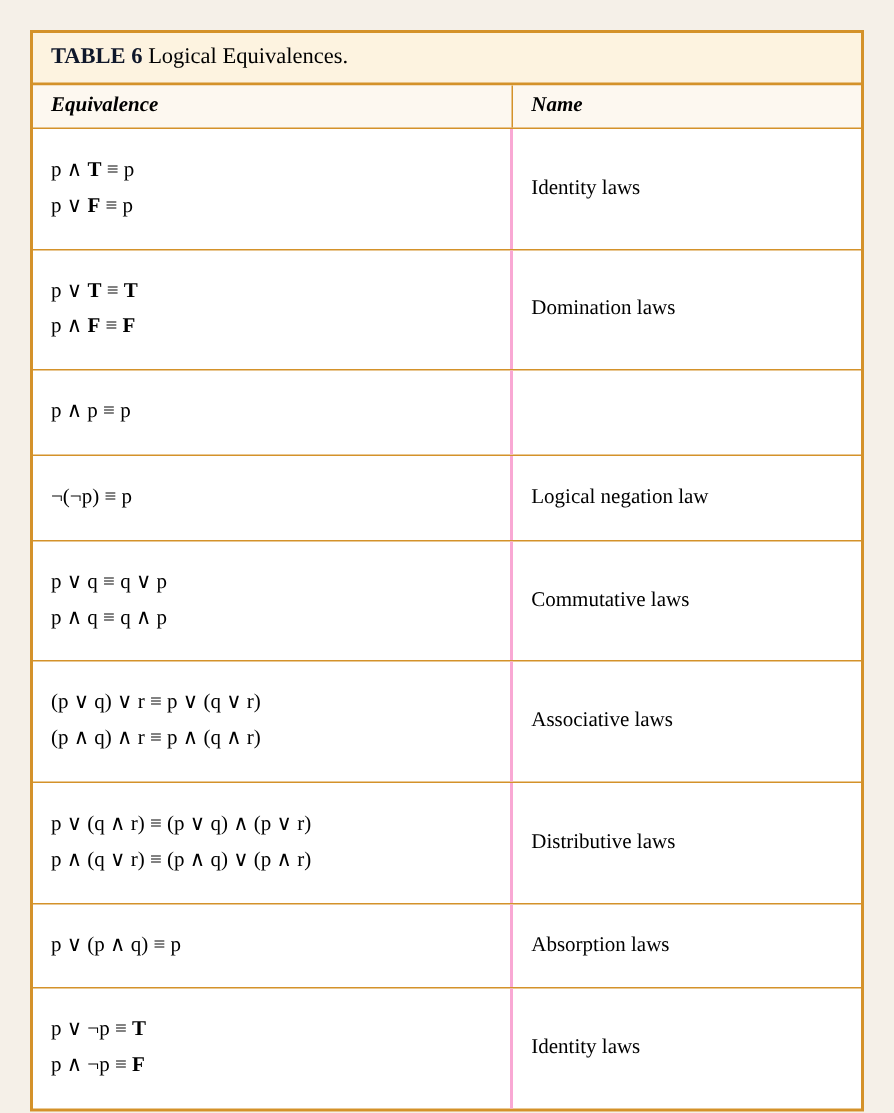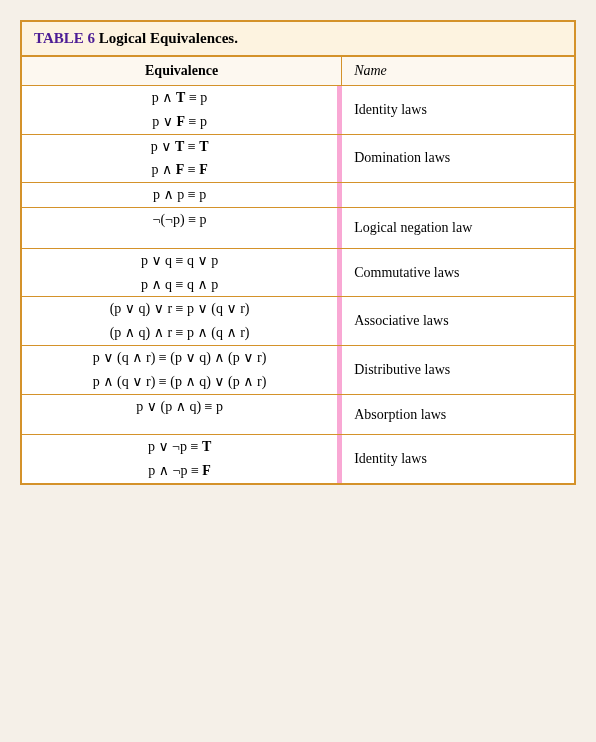--- a/index.html
+++ b/index.html
@@ -18,56 +18,55 @@
       width: 560px;
     }
     .table-header {
       background: #fdf3e0;
       border-bottom: 2px solid #d4922a;
       padding: 8px 12px;
       font-size: 15px;
     }
     .table-header .table-num {
       font-weight: bold;
-      color: #4c1d95;
+      color: #0f172a;
     }
     .table-header .table-title {
-      font-weight: bold;
+      font-weight: normal;
     }
     .col-headers {
       display: flex;
       border-bottom: 1px solid #d4922a;
       background: #fdf8f0;
     }
     .col-eq {
       width: 58%;
       padding: 6px 12px;
+      font-style: italic;
       font-weight: bold;
       border-right: 1px solid #d4922a;
-      text-align: center;
     }
     .col-name {
       width: 42%;
       padding: 6px 12px;
       font-style: italic;
-      font-weight: normal;
+      font-weight: bold;
     }
     .table-row {
       display: flex;
       border-bottom: 1px solid #d4922a;
     }
     .table-row:last-child {
       border-bottom: none;
     }
     .cell-eq {
       width: 58%;
-      padding: 0 12px;
-      border-right: 5px solid #f9a8d4;
+      padding: 16px 12px;
+      border-right: 2px solid #f9a8d4;
       line-height: 1.7;
-      text-align: center;
     }
     .cell-name {
       width: 42%;
       padding: 8px 12px;
       line-height: 1.7;
       display: flex;
       align-items: center;
     }
     .math { font-style: normal; }
   </style>

